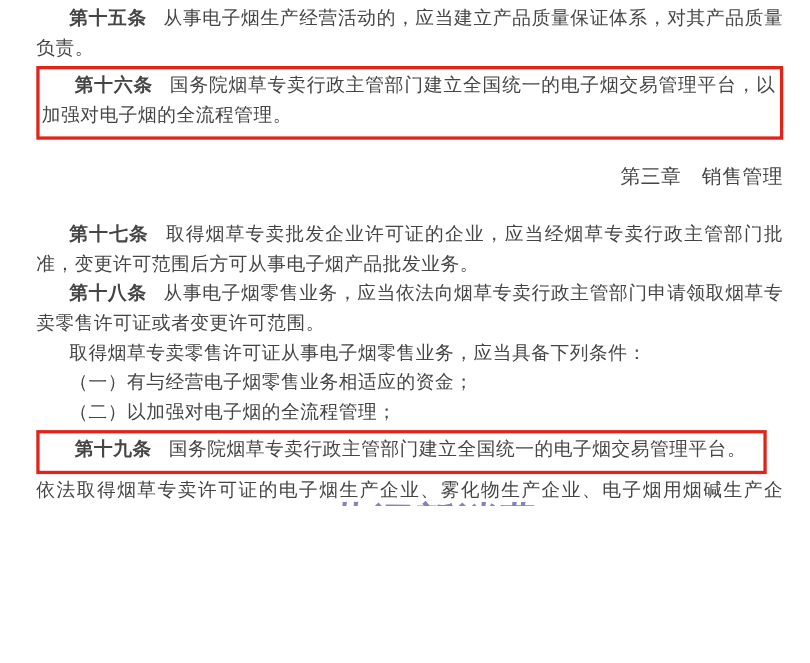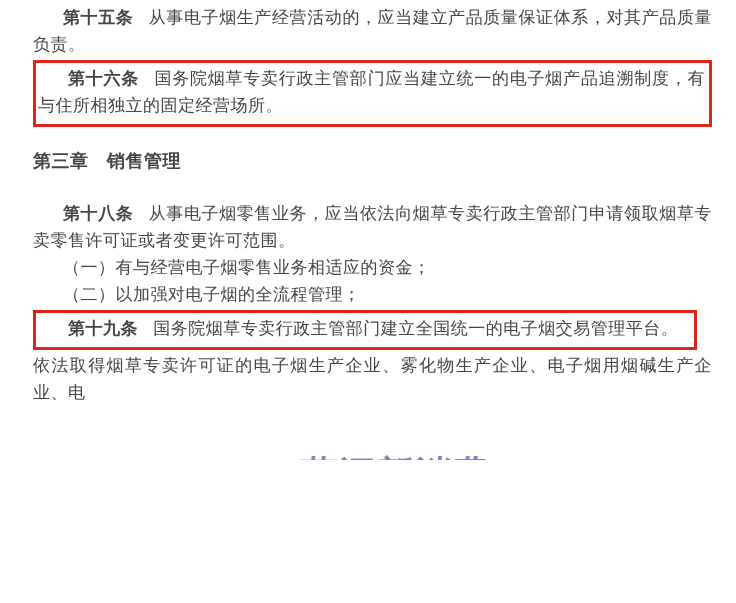--- a/index.html
+++ b/index.html
@@ -21,22 +21,22 @@
   .indent { text-indent: 30px; }
   .num { font-weight: bold; margin-right: 0.9em; }
   .redbox {
     border: 3px solid #e2231a;
     margin-top: 2px;
     margin-bottom: 2px;
     padding: 2px 4px 5px 2px;
   }
   .redbox.fit { width: -moz-fit-content; width: fit-content; padding-right: 16px; }
   .chapter {
-    text-align: left;
-    font-weight: bold;
+    text-align: right;
+    font-weight: normal;
     font-size: 18px;
     margin-top: 20px;
     margin-bottom: 26px;
   }
   .watermark {
     position: absolute;
     left: 250px;
     top: 456px;
     display: flex;
     align-items: center;
@@ -59,28 +59,30 @@
 </style>
 </head>
 <body>
 
 <div class="page">
 
   <p class="para indent"><span class="num">第十五条</span><span>从事电子烟生产经营活动的，应当建立产品质量保证体系，对其产品质量负责。</span></p>
 
 
   <div class="redbox">
-    <p class="para indent"><span class="num">第十六条</span><span>国务院烟草专卖行政主管部门应当建立统一的电子烟产品追溯制度，有与住所相独立的固定经营场所。</span></p>
+    <p class="para indent"><span class="num">第十六条</span><span>国务院烟草专卖行政主管部门建立全国统一的电子烟交易管理平台，以加强对电子烟的全流程管理。</span></p>
   </div>
 
   <p class="chapter">第三章　销售管理</p>
 
+  <p class="para indent"><span class="num">第十七条</span><span>取得烟草专卖批发企业许可证的企业，应当经烟草专卖行政主管部门批准，变更许可范围后方可从事电子烟产品批发业务。</span></p>
 
   <p class="para indent"><span class="num">第十八条</span><span>从事电子烟零售业务，应当依法向烟草专卖行政主管部门申请领取烟草专卖零售许可证或者变更许可范围。</span></p>
 
+  <p class="para indent">取得烟草专卖零售许可证从事电子烟零售业务，应当具备下列条件：</p>
 
   <p class="para indent">（一）有与经营电子烟零售业务相适应的资金；</p>
   <p class="para indent">（二）以加强对电子烟的全流程管理；</p>
 
 
   <div class="redbox fit">
     <p class="para indent"><span class="num">第十九条</span><span>国务院烟草专卖行政主管部门建立全国统一的电子烟交易管理平台。</span></p>
   </div>
 
   <p class="para">依法取得烟草专卖许可证的电子烟生产企业、雾化物生产企业、电子烟用烟碱生产企业、电</p>

